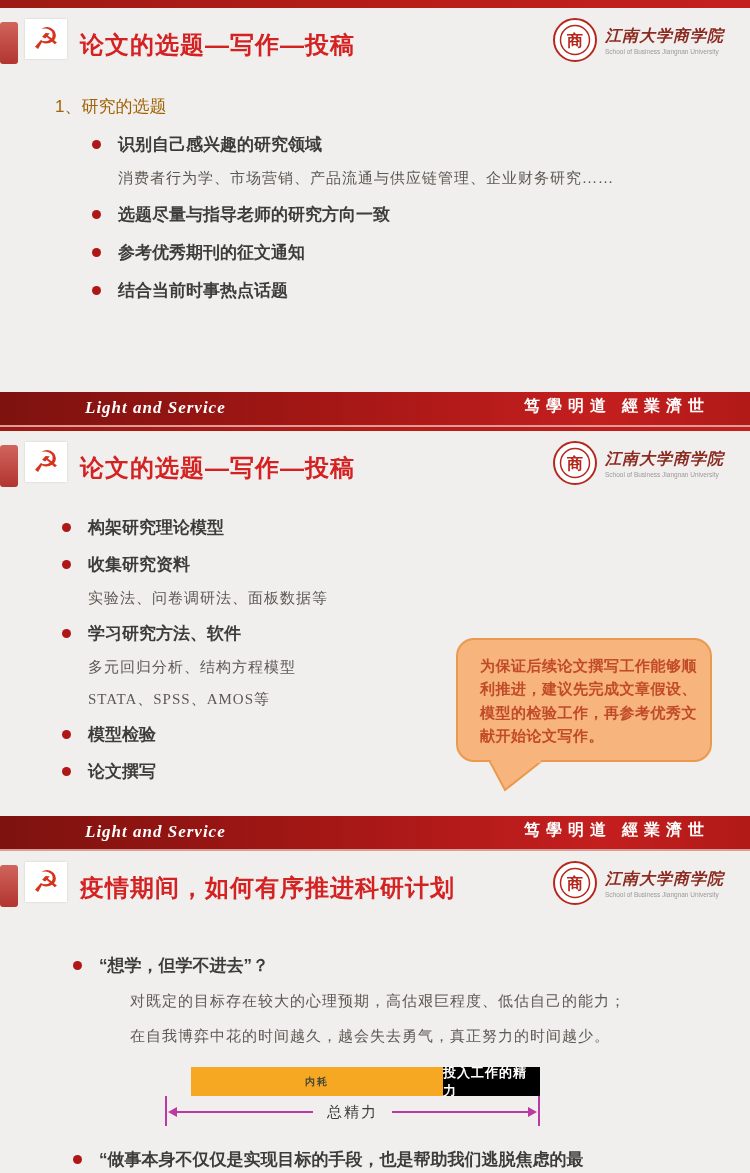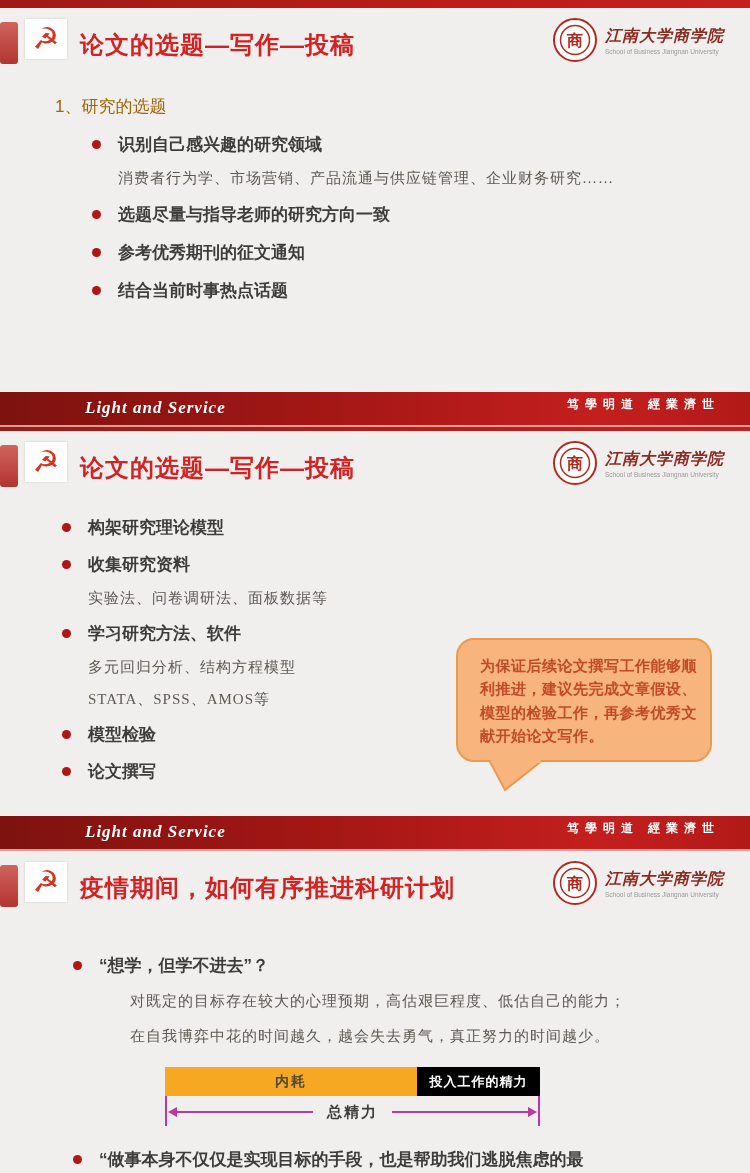--- a/index.html
+++ b/index.html
@@ -50,45 +50,45 @@
   #slide3 .b-item { margin:0 0 0 73px; }
   #slide3 .s-item { margin:14px 0 0 130px; line-height:1.4; }
   #slide3 .b-item.last { margin-top:20px; }
 
   
   .footer-bar { position:absolute; bottom:0; left:0; width:100%; height:35px;
     background:linear-gradient(90deg,#7d120f,#a51715 45%,#c41f1f 80%,#b01a17);
     border-bottom:2px solid #dc9d96; }
   .footer-left { position:absolute; left:85px; top:6px; color:#fff; font-size:17px;
     font-weight:bold; font-style:italic; font-family:"Liberation Serif",serif; letter-spacing:1px; }
-  .footer-right { position:absolute; right:30px; top:4px; color:#fff; font-size:12px;
+  .footer-right { position:absolute; right:40px; top:4px; color:#fff; font-size:16px;
     font-weight:bold; font-family:"Liberation Serif",serif; letter-spacing:6px; }
 
   
   .bubble { position:absolute; left:456px; top:211px; width:256px; height:124px;
     background:#f7b47c; border:2px solid #ea9a4f; border-radius:18px;
     padding:15px 12px 8px 22px; color:#c14a28; font-family:"Liberation Serif",serif;
     font-size:15px; line-height:1.55; font-weight:bold; letter-spacing:0.5px; }
   .bubble-tail { position:absolute; left:487px; top:333px; width:60px; height:32px; }
 
   
   .diagram { position:relative; margin:20px 0 0 165px; width:375px; }
   .bars { display:flex; height:29px; }
   .bar-orange { width:252px; background:#f7a823; display:flex; align-items:center;
-    justify-content:center; color:#4c4936; font-weight:bold; font-size:14px; letter-spacing:2px; }
+    justify-content:center; color:#4c4936; font-weight:bold; font-size:10px; letter-spacing:2px;margin-left:26px; }
   .bar-magenta { flex:1; background:#000000; display:flex; align-items:center;
     justify-content:center; color:#fff; font-weight:bold; font-size:13px; letter-spacing:1px; }
   .total-row { position:relative; height:32px; display:flex; align-items:center; padding:0 3px; }
   .tick { position:absolute; top:0; width:2px; height:30px; background:#bb3aa2; }
   .tick.l { left:0; } .tick.r { right:0; }
   .arrow-seg { flex:1; height:2px; background:#bb3aa2; }
   .ah { width:0; height:0; border-top:5px solid transparent; border-bottom:5px solid transparent; }
   .ah.left  { border-right:9px solid #bb3aa2; }
   .ah.right { border-left:9px solid #bb3aa2; }
-  .total-label { padding:0 14px; font-size:15px; font-weight:bold; color:#3d3d3d; letter-spacing:2px; }
+  .total-label { padding:0 14px; font-size:15px; font-weight:normal; color:#3d3d3d; letter-spacing:2px; }
 </style>
 </head>
 <body>
 
 <section class="slide" id="slide1">
   <div class="top-strip"></div>
   <div class="header">
     <div class="accent-bar"></div>
     <div class="emblem-box">
       <span class="emblem-glyph">☭</span>

